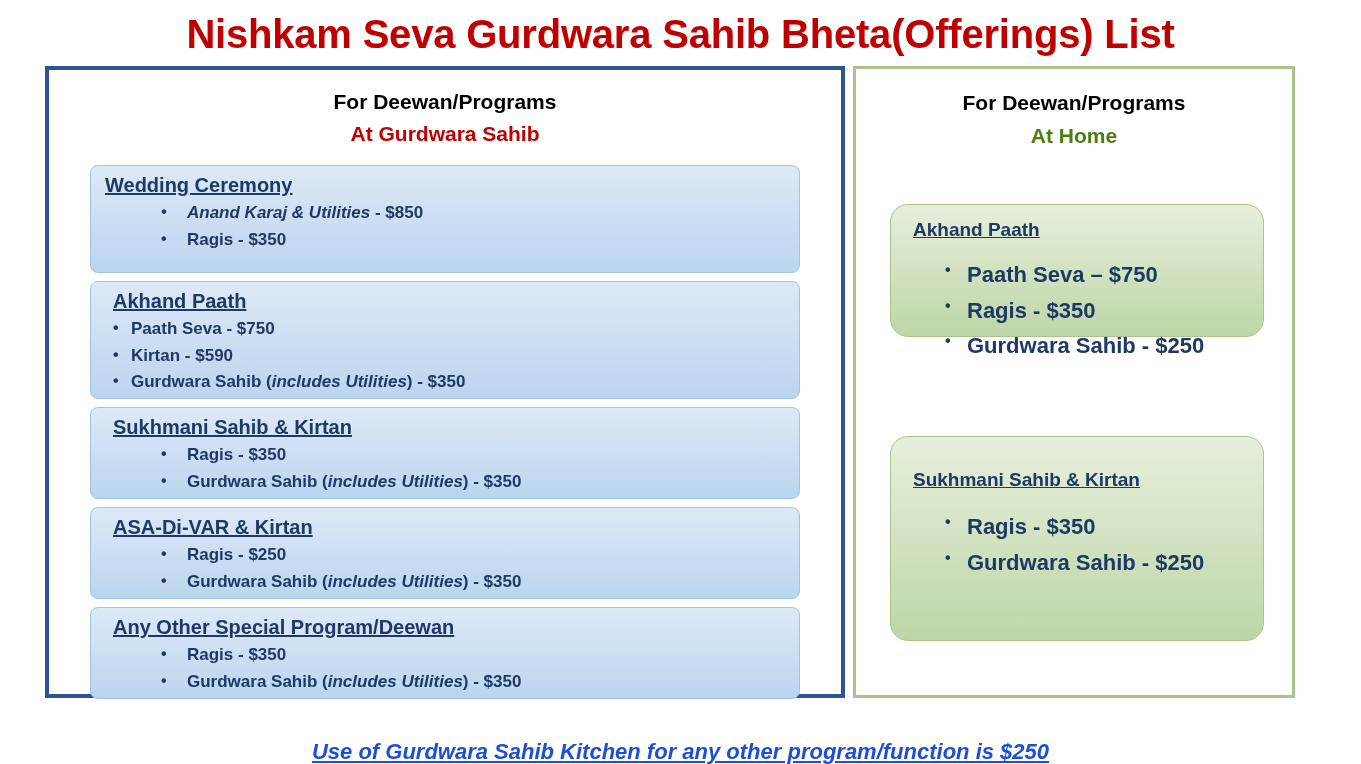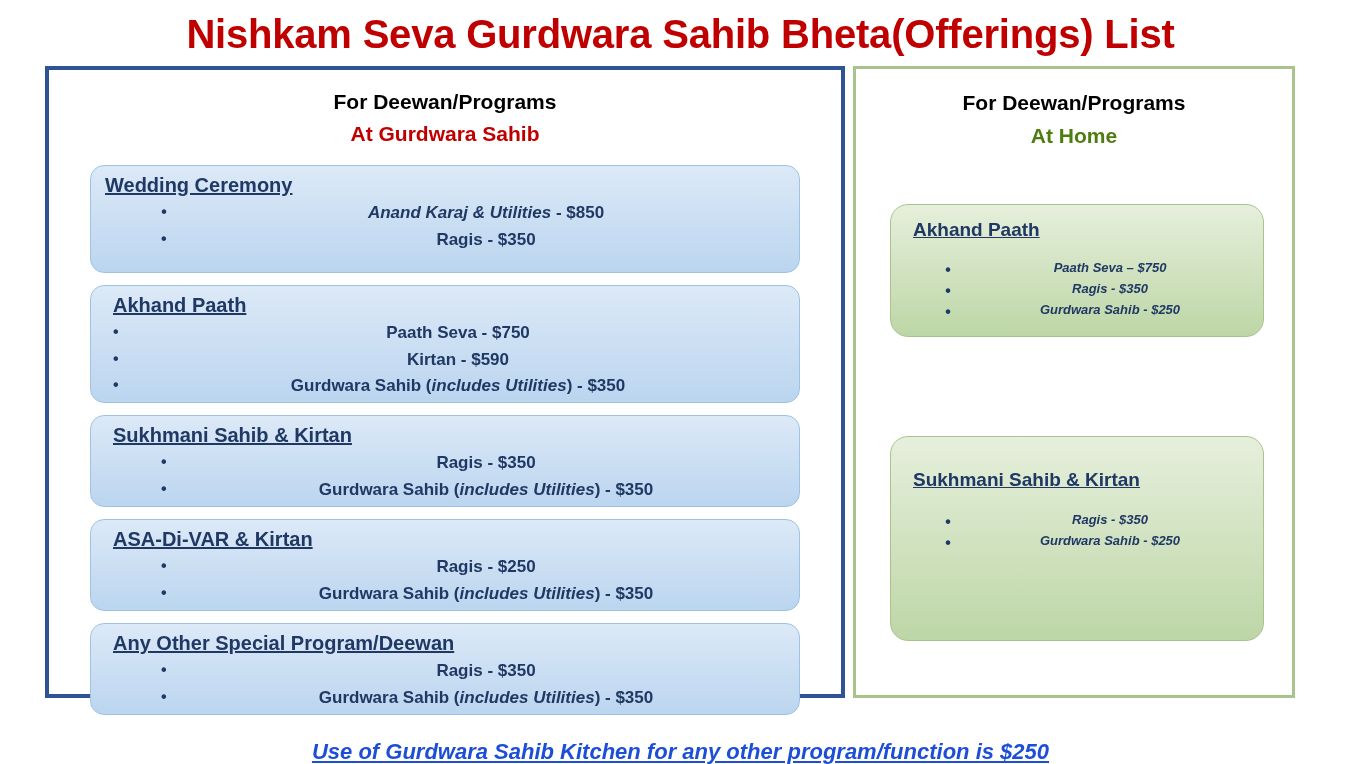--- a/index.html
+++ b/index.html
@@ -46,40 +46,39 @@
     font-size: 21px;
     font-weight: bold;
     color: #000000;
     line-height: 1.5;
   }
   .panel-left .panel-head .sub {
     color: #C00000;
   }
   .card-blue {
     position: relative;
-    margin: 12px auto;
+    margin: 4px auto;
     width: 710px;
     box-sizing: border-box;
     border: 1px solid #9DC3E6;
-    border-radius: 14px;
+    border-radius: 8px;
     background: linear-gradient(to bottom, #DCE9F7 0%, #BBD5EF 100%);
     padding: 8px 14px 12px 14px;
   }
   .card-head {
     font-size: 20px;
     font-weight: bold;
     color: #1F3864;
     text-decoration: underline;
     margin-bottom: 3px;
   }
   ul.items {
     list-style: none;
     margin: 0;
     padding: 0;
-    text-align: center;
   }
   ul.items li {
     position: relative;
     font-size: 17px;
     font-weight: bold;
     color: #1F3864;
     line-height: 1.56;
     padding-left: 26px;
   }
   ul.items li::before {
@@ -134,23 +133,22 @@
   }
   .card-green .card-head {
     font-size: 19px;
     font-weight: bold;
     color: #1F3864;
     text-decoration: underline;
     margin-left: 12px;
   }
   .card-green ul.items li {
     padding-left: 66px;
-    font-size: 13px;
+    font-size: 22px;
     line-height: 1.62;
-    font-style: italic;
   }
   .card-green ul.items li::before {
     left: 44px;
   }
   .footer {
     position: absolute;
     left: 0;
     top: 739px;
     width: 1361px;
     text-align: center;

